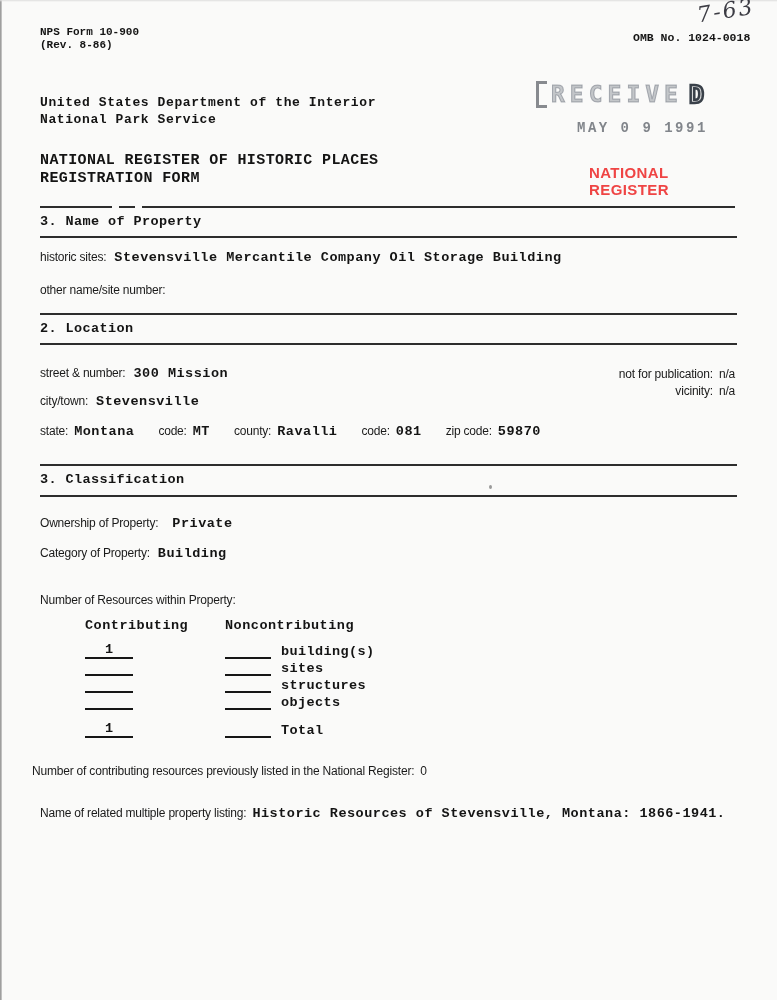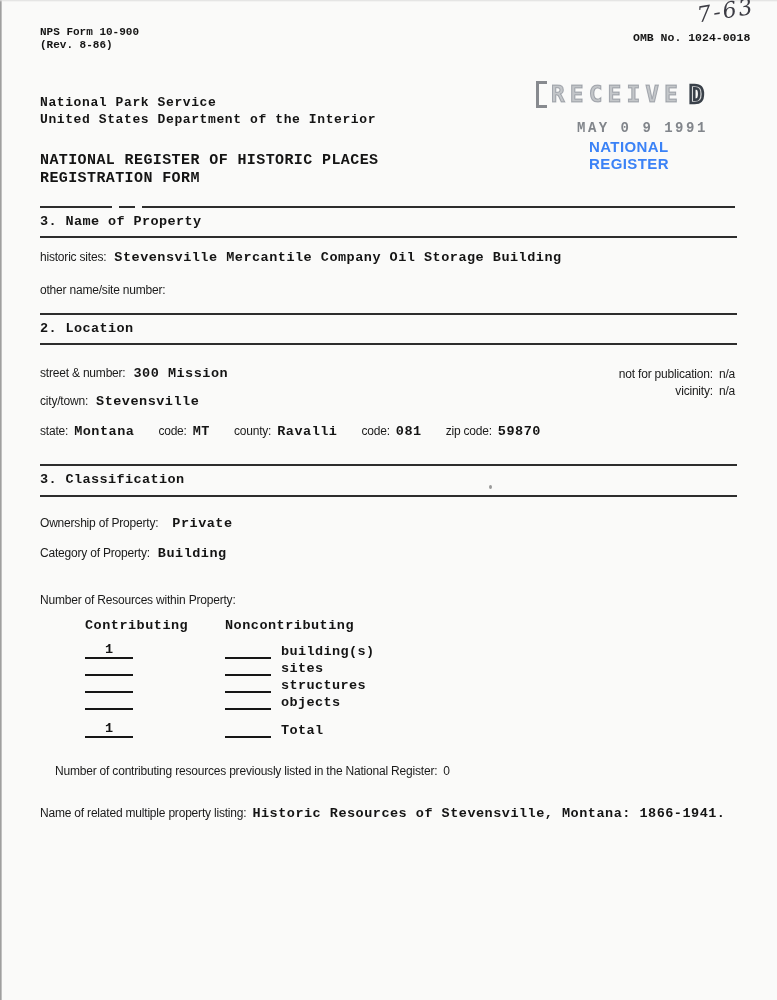--- a/index.html
+++ b/index.html
@@ -37,21 +37,21 @@
     color:rgba(105,112,124,.38);
     -webkit-text-stroke:1px rgba(90,97,110,.45);
   }
   .stamp-letter-d {
     font:bold 25px "DejaVu Sans Mono","Liberation Mono",monospace;
     color:rgba(60,66,78,.18);
     -webkit-text-stroke:2.5px #394049;
     margin-left:6px;
   }
   .stamp-date { left:577px; top:120px; font:bold 14px "Liberation Mono","DejaVu Sans Mono",monospace; color:rgba(95,100,108,.78); letter-spacing:2.5px; }
-  .nr-stamp { left:589px; top:138px; font:bold 15px/17px "Liberation Sans",sans-serif; letter-spacing:.4px; color:#3b82f6; }
+  .nr-stamp { left:589px; top:164px; font:bold 15px/17px "Liberation Sans",sans-serif; letter-spacing:.4px; color:#ef4444; }
 
   
   .rule { height:0; border-top:2px solid #2d2d2d; }
   .rule-row { left:40px; width:697px; display:flex; }
   .rule-row .seg { border-top:2px solid #2d2d2d; height:0; }
   .speck { width:3px; height:4px; background:#9a9a9a; border-radius:50%; }
 
   .sec-heading { font:bold 13.5px "Liberation Mono","DejaVu Sans Mono",monospace; letter-spacing:.4px; }
 
   .row { display:flex; align-items:baseline; }
@@ -80,22 +80,22 @@
   <div class="scan-edge-top"></div>
 
   <div class="abs form-no">
     <div>NPS Form 10-900</div>
     <div>(Rev. 8-86)</div>
   </div>
   <div class="abs omb">OMB No. 1024-0018</div>
   <div class="abs handwritten">7-63</div>
 
   <div class="abs agency">
+    <div>United States Department of the Interior</div>
     <div>National Park Service</div>
-    <div>United States Department of the Interior</div>
   </div>
 
   <div class="abs form-title">
     <div>NATIONAL REGISTER OF HISTORIC PLACES</div>
     <div>REGISTRATION FORM</div>
   </div>
 
   <div class="abs stamp-received">
     <span class="stamp-bracket"></span>
     <span class="stamp-letters">RECEIVE</span>
@@ -194,21 +194,21 @@
       <span class="cell2"></span>
       <span class="clabel">objects</span>
     </div>
     <div class="crow total">
       <span class="cell1">1</span>
       <span class="cell2"></span>
       <span class="clabel">Total</span>
     </div>
   </div>
 
-  <div class="abs row" style="left:55px; top:764px">
+  <div class="abs row" style="left:32px; top:764px">
     <span class="lbl">Number of contributing resources previously listed in the National Register:</span>
     <span class="lbl gap6">0</span>
   </div>
   <div class="abs row" style="left:40px; top:806px">
     <span class="lbl">Name of related multiple property listing:</span>
     <span class="val gap6">Historic Resources of Stevensville, Montana: 1866-1941.</span>
   </div>
 </div>
 
 </body></html>

